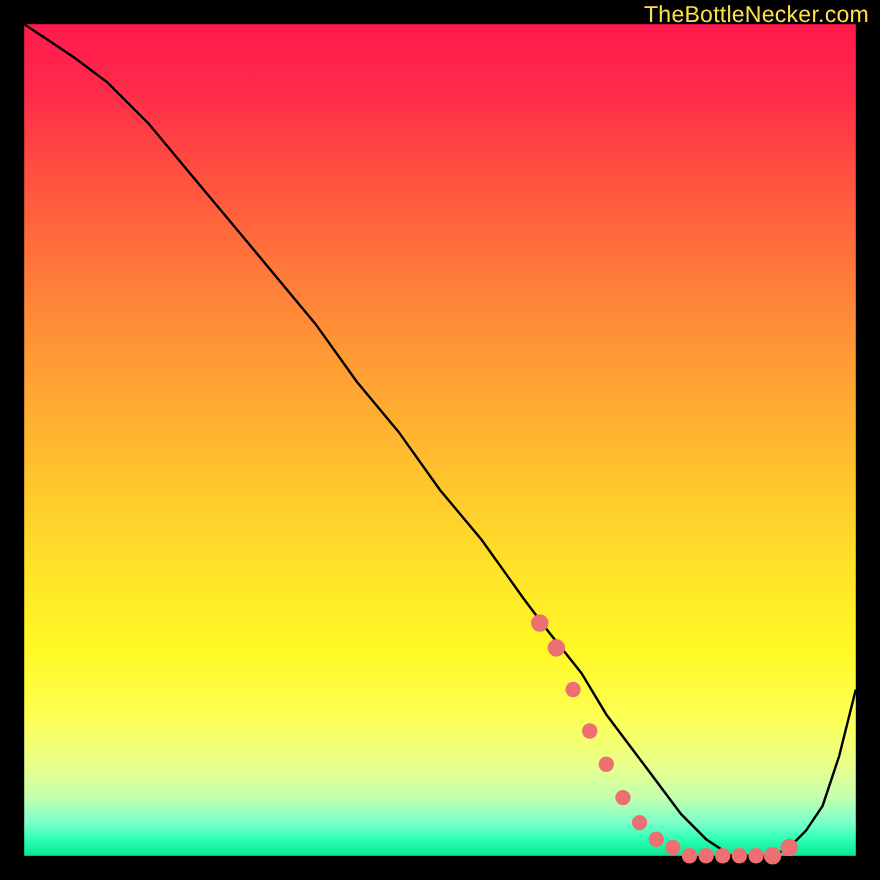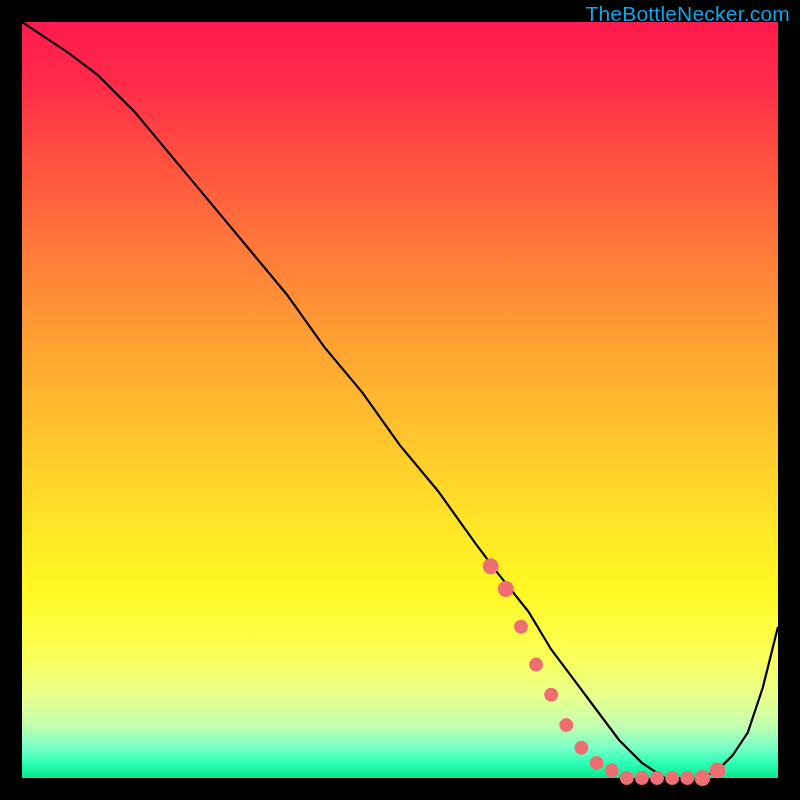--- a/index.html
+++ b/index.html
@@ -13,21 +13,21 @@
   }
   .canvas {
     position: relative;
     width: 800px;
     height: 800px;
   }
   .attribution {
     position: absolute;
     top: 2px;
     right: 10px;
-    color: #0ea5e9;
+    color: #fde047;
     font-size: 21px;
     font-weight: 500;
     letter-spacing: 0.2px;
   }
   .plot-area {
     position: absolute;
     left: 22px;
     top: 22px;
     width: 756px;
     height: 756px;

